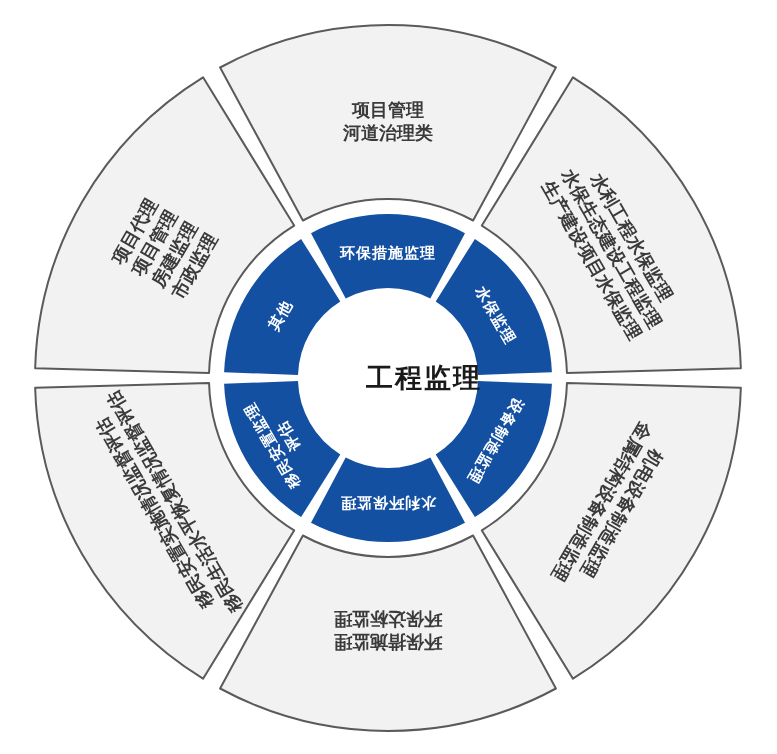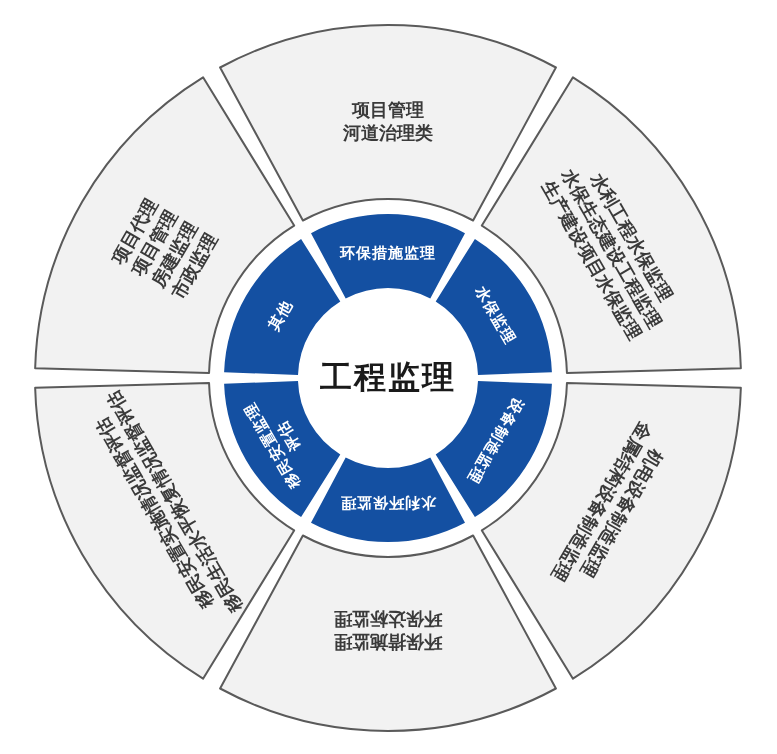--- a/index.html
+++ b/index.html
@@ -11,21 +11,21 @@
     --center_text:#1A1A1A;
   }
   html,body{margin:0;padding:0;background:#fff;}
   body{font-family:"Liberation Sans","DejaVu Sans",sans-serif;}
   .stage{position:relative;width:777px;height:754px;background:#fff;overflow:hidden;}
   .stage svg{position:absolute;left:0;top:0;}
   .lbl{position:absolute;text-align:center;transform:translate(-50%,-50%) rotate(var(--r,0deg));transform-origin:center center;}
   .lbl .line{white-space:nowrap;}
   .outer-lbl{font-size:18px;font-weight:bold;color:var(--outer_text);line-height:23px;}
   .inner-lbl{font-size:15px;font-weight:bold;color:var(--inner_text);line-height:19px;letter-spacing:1px;}
-  .center-lbl{font-size:32px;font-weight:bold;color:var(--center_text);letter-spacing:2px;}
+  .center-lbl{font-size:27px;font-weight:bold;color:var(--center_text);letter-spacing:2px;margin-left:36px;}
 </style>
 </head>
 <body>
 
 <div class="stage">
 
   <svg width="777" height="754" viewBox="0 0 777 754">
     <defs>
       <path id="outer-seg" d="M 220.1 67.5 A 353 353 0 0 1 555.9 67.5 L 473.1 220.5 A 179 179 0 0 0 302.9 220.5 Z"></path>
       <path id="inner-seg" d="M 311.0 233.2 A 164 164 0 0 1 465.0 233.2 L 430.3 298.5 A 90 90 0 0 0 345.7 298.5 Z"></path>

